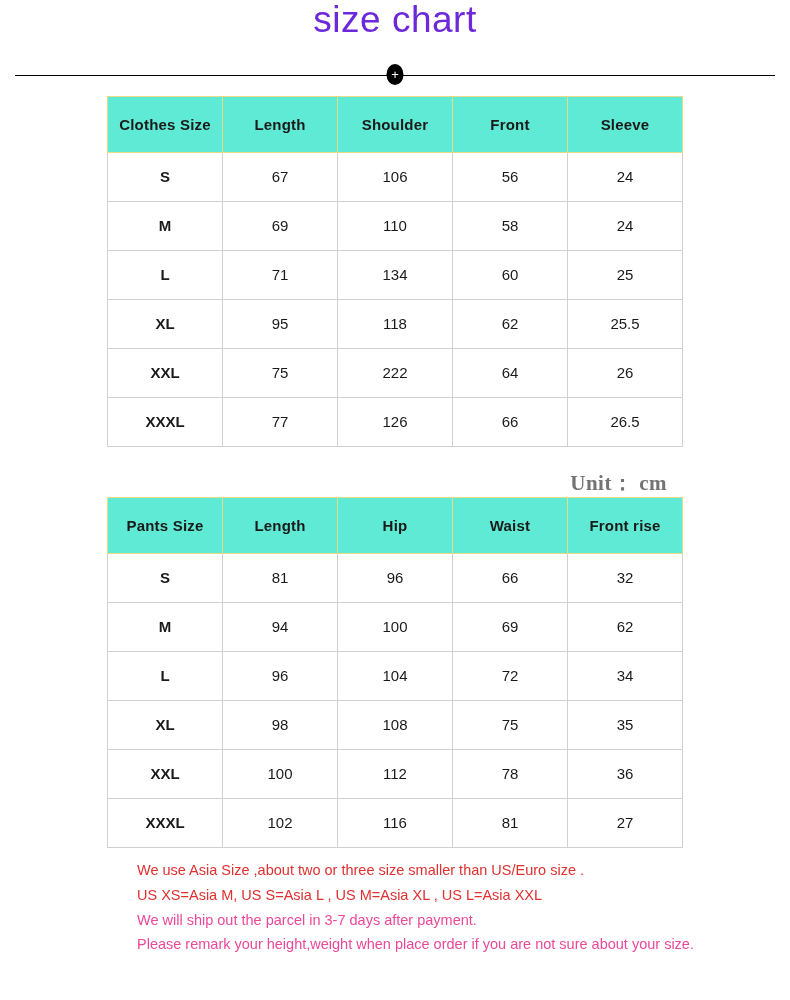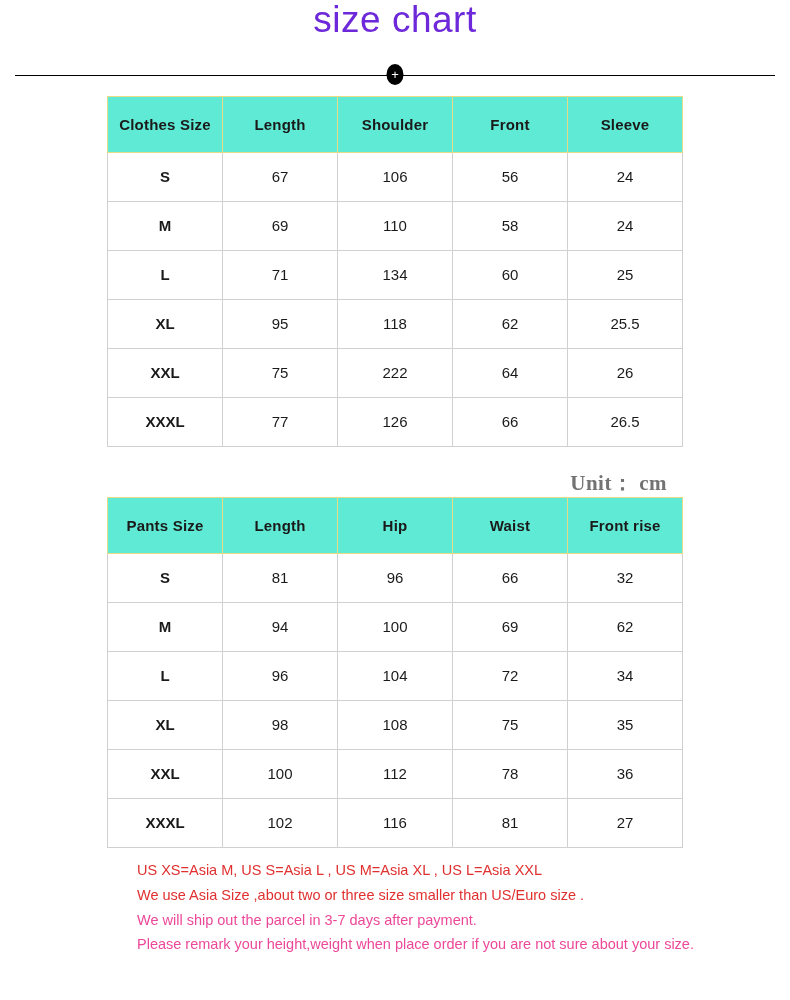--- a/index.html
+++ b/index.html
@@ -247,20 +247,20 @@
           <td>102</td>
           <td>116</td>
           <td>81</td>
           <td>27</td>
         </tr>
       </tbody>
     </table>
   </div>
 
   <div class="footnotes">
+    <div class="footnote-line red">We use Asia Size ,about two or three size smaller than US/Euro size .</div>
     <div class="footnote-line red">US XS=Asia M, US S=Asia L , US M=Asia XL , US L=Asia XXL</div>
-    <div class="footnote-line red">We use Asia Size ,about two or three size smaller than US/Euro size .</div>
     <div class="footnote-line">We will ship out the parcel in 3-7 days after payment.</div>
     <div class="footnote-line tight">Please remark your height,weight when place order if you are not sure about your size.</div>
 
   </div>
 
 </div>
 
 </body></html>

